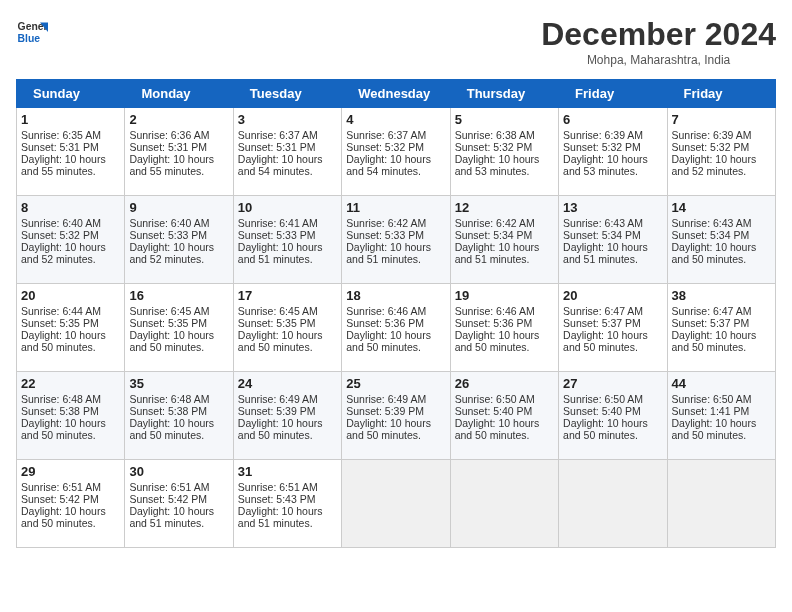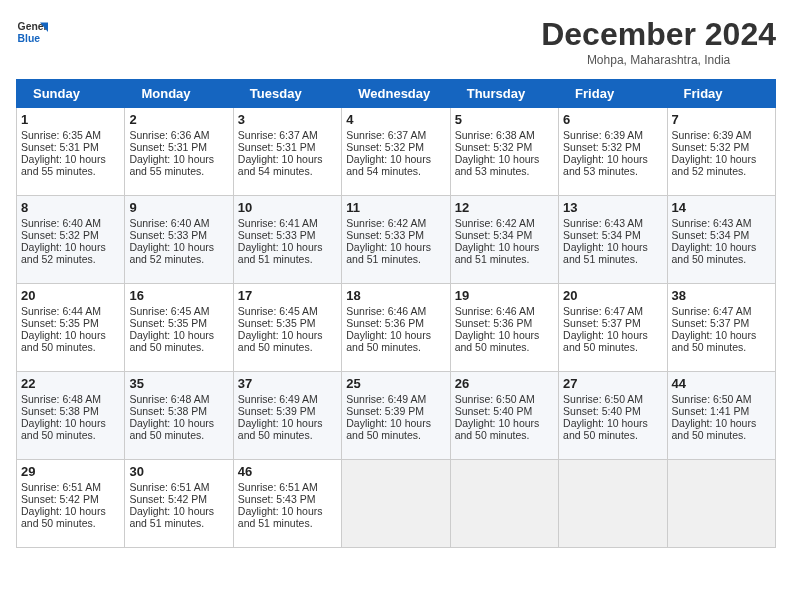--- a/index.html
+++ b/index.html
@@ -127,29 +127,29 @@
         <td><span class="day-num">16</span><span>Sunrise: 6:45 AM</span><br><span>Sunset: 5:35 PM</span><br><span>Daylight: 10 hours<br>and 50 minutes.</span></td>
         <td><span class="day-num">17</span><span>Sunrise: 6:45 AM</span><br><span>Sunset: 5:35 PM</span><br><span>Daylight: 10 hours<br>and 50 minutes.</span></td>
         <td><span class="day-num">18</span><span>Sunrise: 6:46 AM</span><br><span>Sunset: 5:36 PM</span><br><span>Daylight: 10 hours<br>and 50 minutes.</span></td>
         <td><span class="day-num">19</span><span>Sunrise: 6:46 AM</span><br><span>Sunset: 5:36 PM</span><br><span>Daylight: 10 hours<br>and 50 minutes.</span></td>
         <td><span class="day-num">20</span><span>Sunrise: 6:47 AM</span><br><span>Sunset: 5:37 PM</span><br><span>Daylight: 10 hours<br>and 50 minutes.</span></td>
         <td><span class="day-num">38</span><span>Sunrise: 6:47 AM</span><br><span>Sunset: 5:37 PM</span><br><span>Daylight: 10 hours<br>and 50 minutes.</span></td>
       </tr>
       <tr>
         <td><span class="day-num">22</span><span>Sunrise: 6:48 AM</span><br><span>Sunset: 5:38 PM</span><br><span>Daylight: 10 hours<br>and 50 minutes.</span></td>
         <td><span class="day-num">35</span><span>Sunrise: 6:48 AM</span><br><span>Sunset: 5:38 PM</span><br><span>Daylight: 10 hours<br>and 50 minutes.</span></td>
-        <td><span class="day-num">37</span><span>Sunrise: 6:49 AM</span><br><span>Sunset: 5:39 PM</span><br><span>Daylight: 10 hours<br>and 50 minutes.</span></td>
+        <td><span class="day-num">24</span><span>Sunrise: 6:49 AM</span><br><span>Sunset: 5:39 PM</span><br><span>Daylight: 10 hours<br>and 50 minutes.</span></td>
         <td><span class="day-num">25</span><span>Sunrise: 6:49 AM</span><br><span>Sunset: 5:39 PM</span><br><span>Daylight: 10 hours<br>and 50 minutes.</span></td>
         <td><span class="day-num">26</span><span>Sunrise: 6:50 AM</span><br><span>Sunset: 5:40 PM</span><br><span>Daylight: 10 hours<br>and 50 minutes.</span></td>
         <td><span class="day-num">27</span><span>Sunrise: 6:50 AM</span><br><span>Sunset: 5:40 PM</span><br><span>Daylight: 10 hours<br>and 50 minutes.</span></td>
         <td><span class="day-num">44</span><span>Sunrise: 6:50 AM</span><br><span>Sunset: 1:41 PM</span><br><span>Daylight: 10 hours<br>and 50 minutes.</span></td>
       </tr>
       <tr>
         <td><span class="day-num">29</span><span>Sunrise: 6:51 AM</span><br><span>Sunset: 5:42 PM</span><br><span>Daylight: 10 hours<br>and 50 minutes.</span></td>
         <td><span class="day-num">30</span><span>Sunrise: 6:51 AM</span><br><span>Sunset: 5:42 PM</span><br><span>Daylight: 10 hours<br>and 51 minutes.</span></td>
-        <td><span class="day-num">46</span><span>Sunrise: 6:51 AM</span><br><span>Sunset: 5:43 PM</span><br><span>Daylight: 10 hours<br>and 51 minutes.</span></td>
+        <td><span class="day-num">31</span><span>Sunrise: 6:51 AM</span><br><span>Sunset: 5:43 PM</span><br><span>Daylight: 10 hours<br>and 51 minutes.</span></td>
         <td class="cell-empty"></td>
         <td class="cell-empty"></td>
         <td class="cell-empty"></td>
         <td class="cell-empty"></td>
       </tr>
     </tbody>
 </table>
 
 </body></html>

